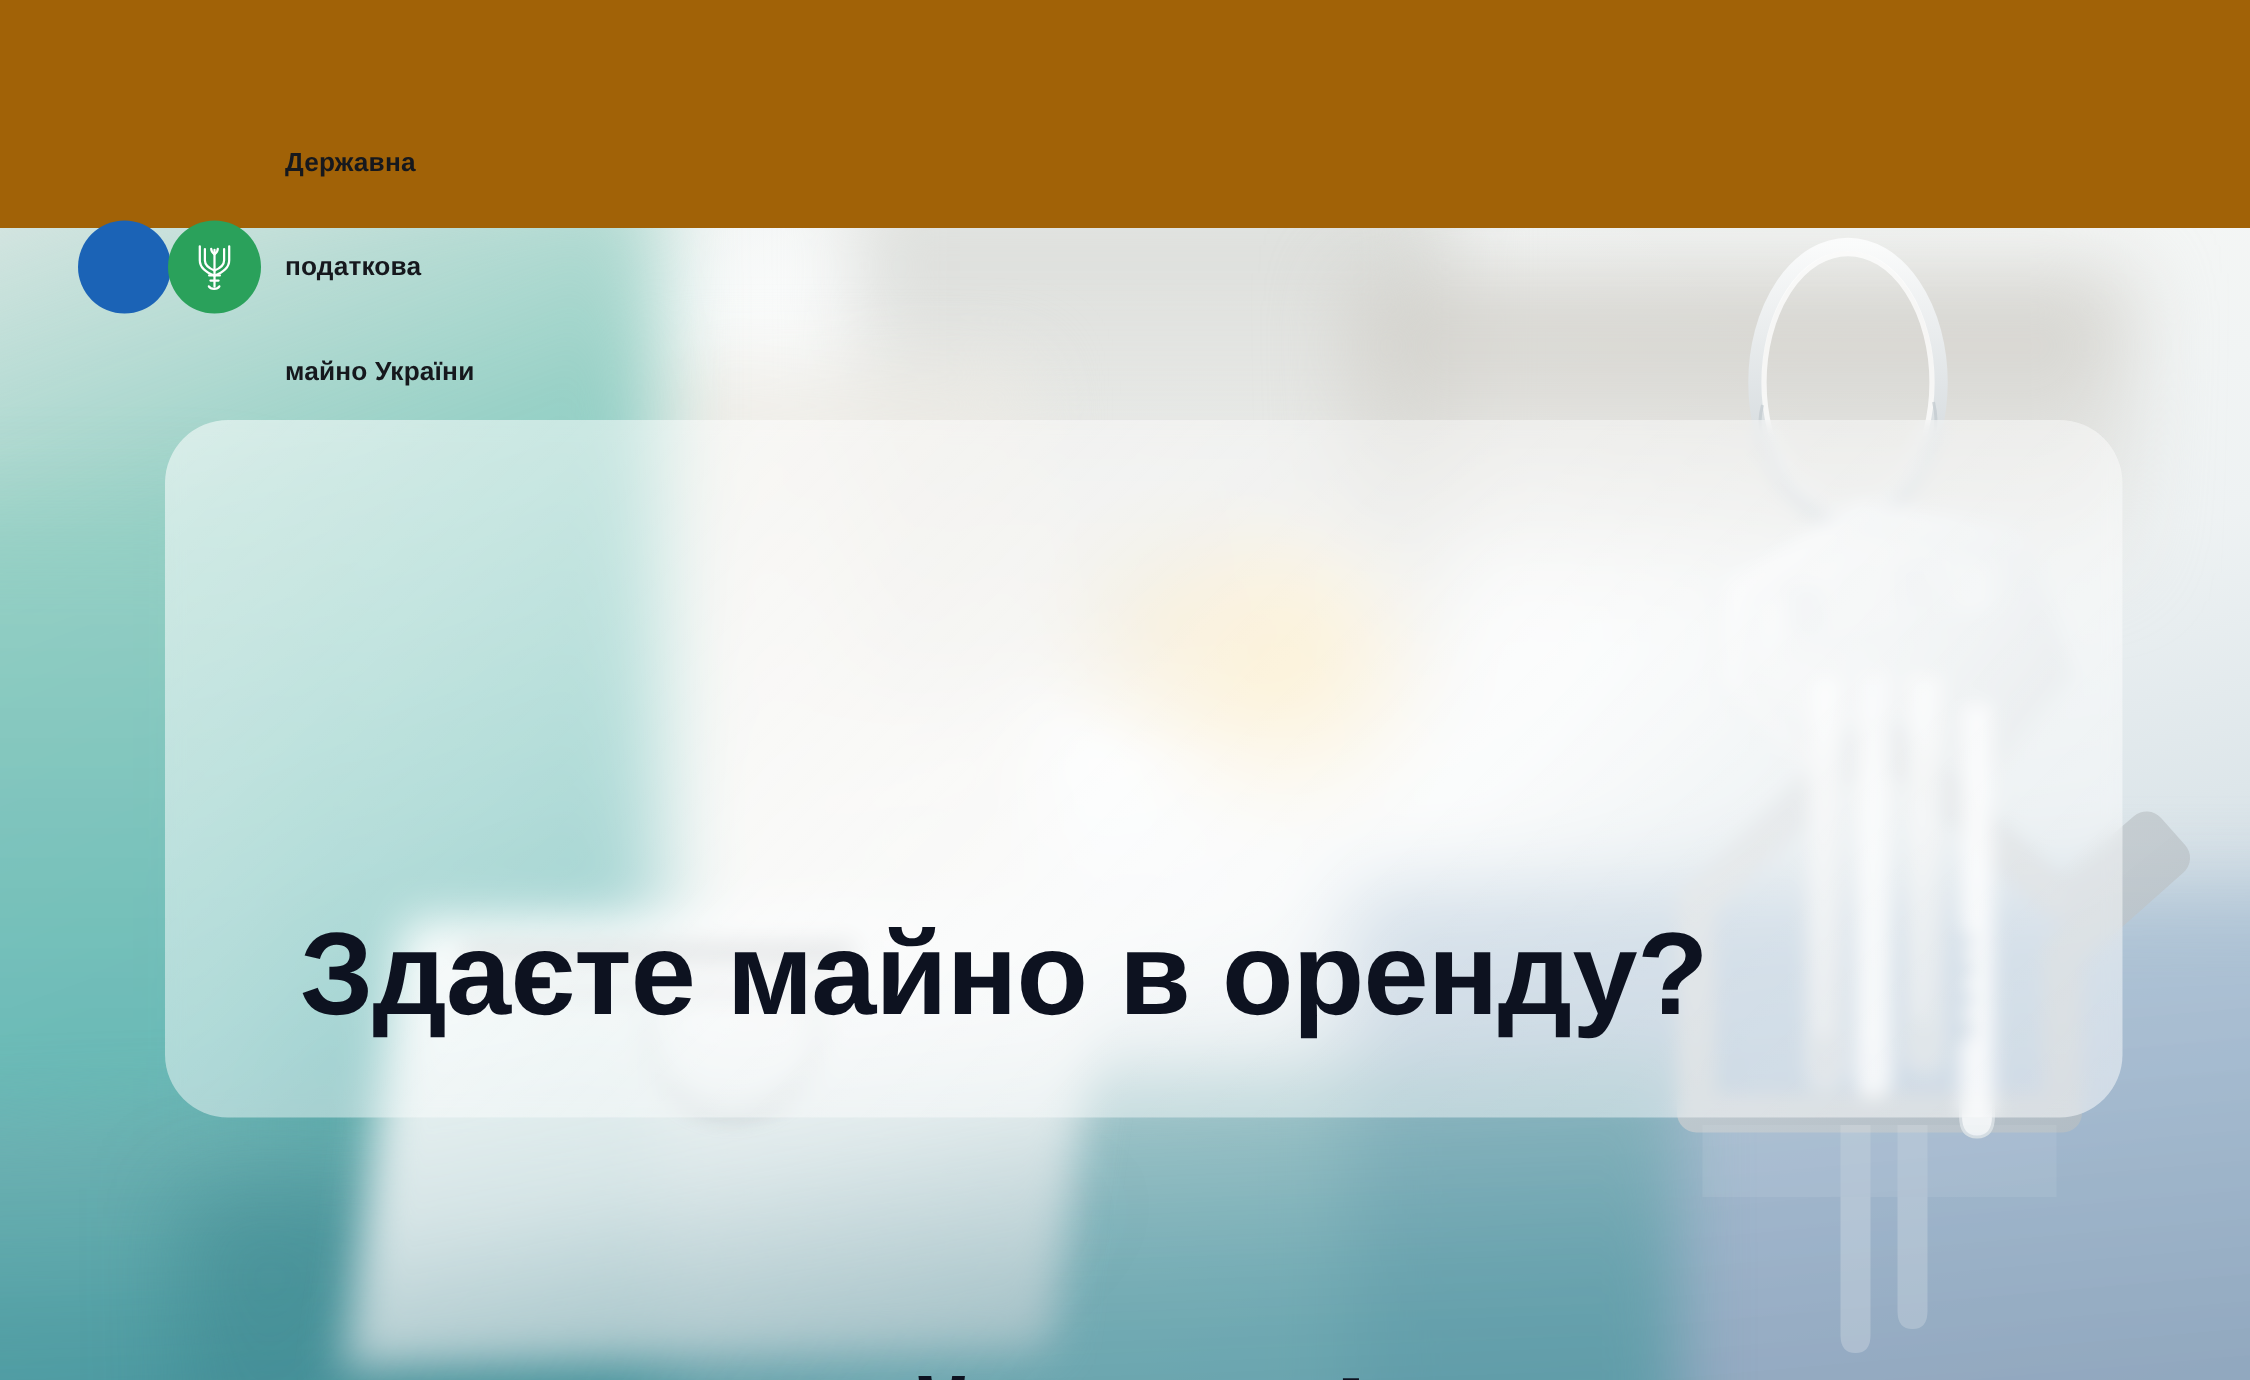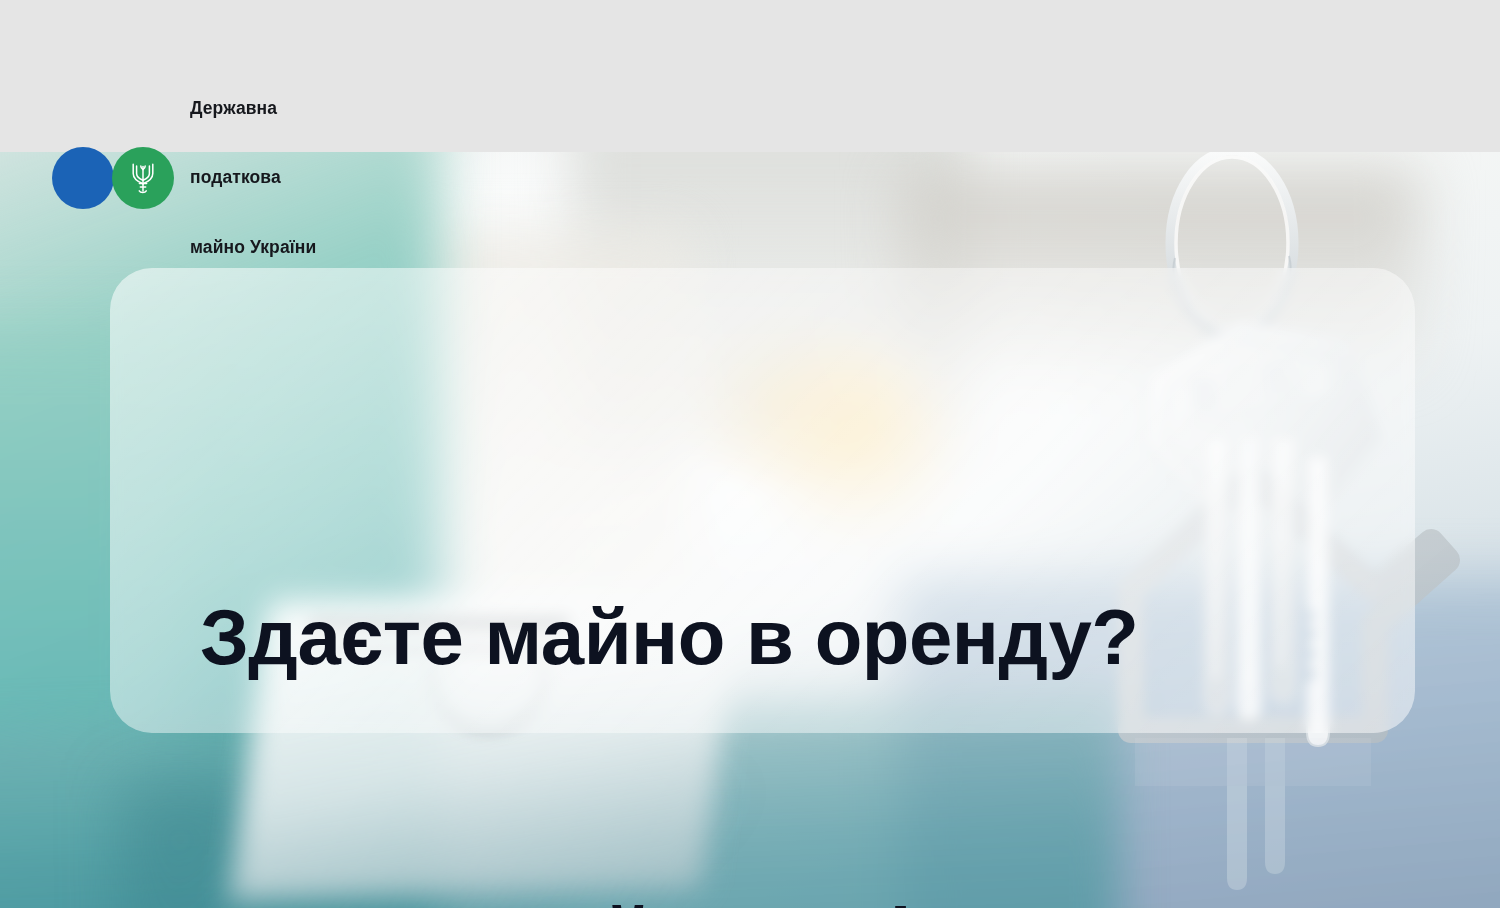--- a/index.html
+++ b/index.html
@@ -20,21 +20,21 @@
     background: #ffffff;
   }
 
   
   .header {
     position: absolute;
     left: 0;
     top: 0;
     width: 1500px;
     height: 152px;
-    background: #e5e5e5;
+    background: #a16207;
     z-index: 40;
   }
   .logo-lockup {
     position: absolute;
     left: 52px;
     top: 50px;
     display: flex;
     align-items: center;
     gap: 0;
   }
@@ -79,21 +79,21 @@
     line-height: 1.33;
     letter-spacing: 0.1px;
     white-space: pre;
   }
   .logo-text span { display: block; }
 
   
   .hero {
     position: absolute;
     left: 0;
-    top: 140px;
+    top: 152px;
     width: 1500px;
     height: 768px;
     overflow: hidden;
   }
 
   
   .bg-base {
     position: absolute;
     inset: -60px;
     background:

